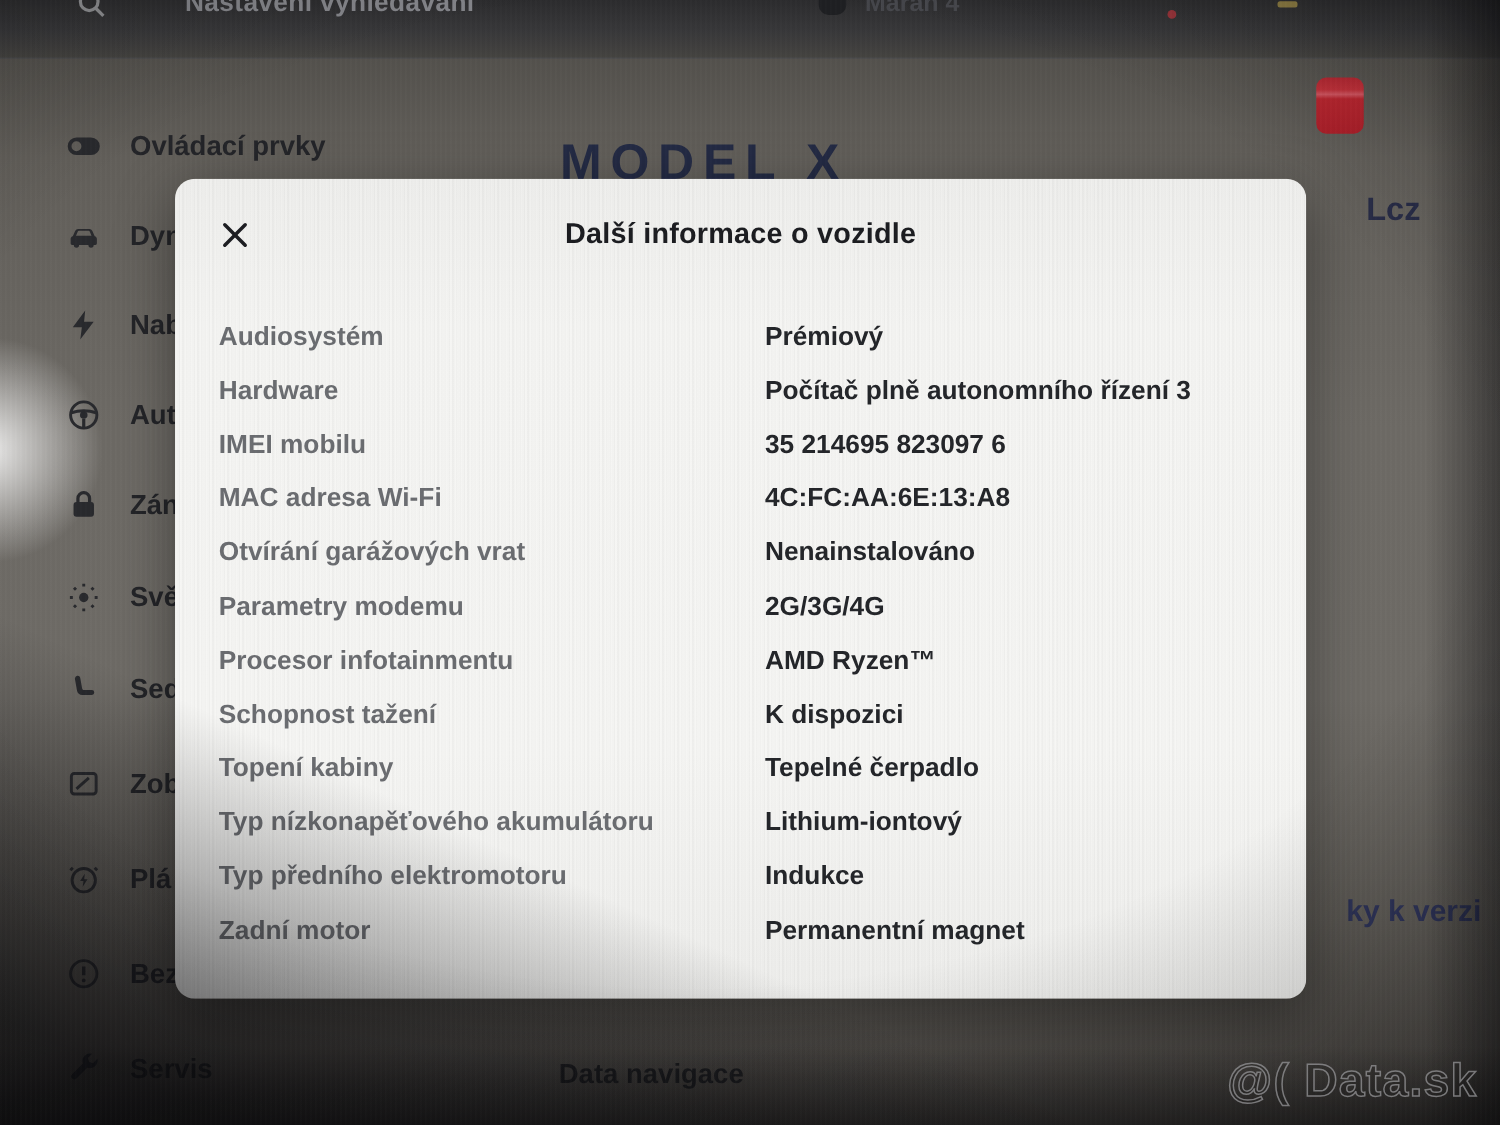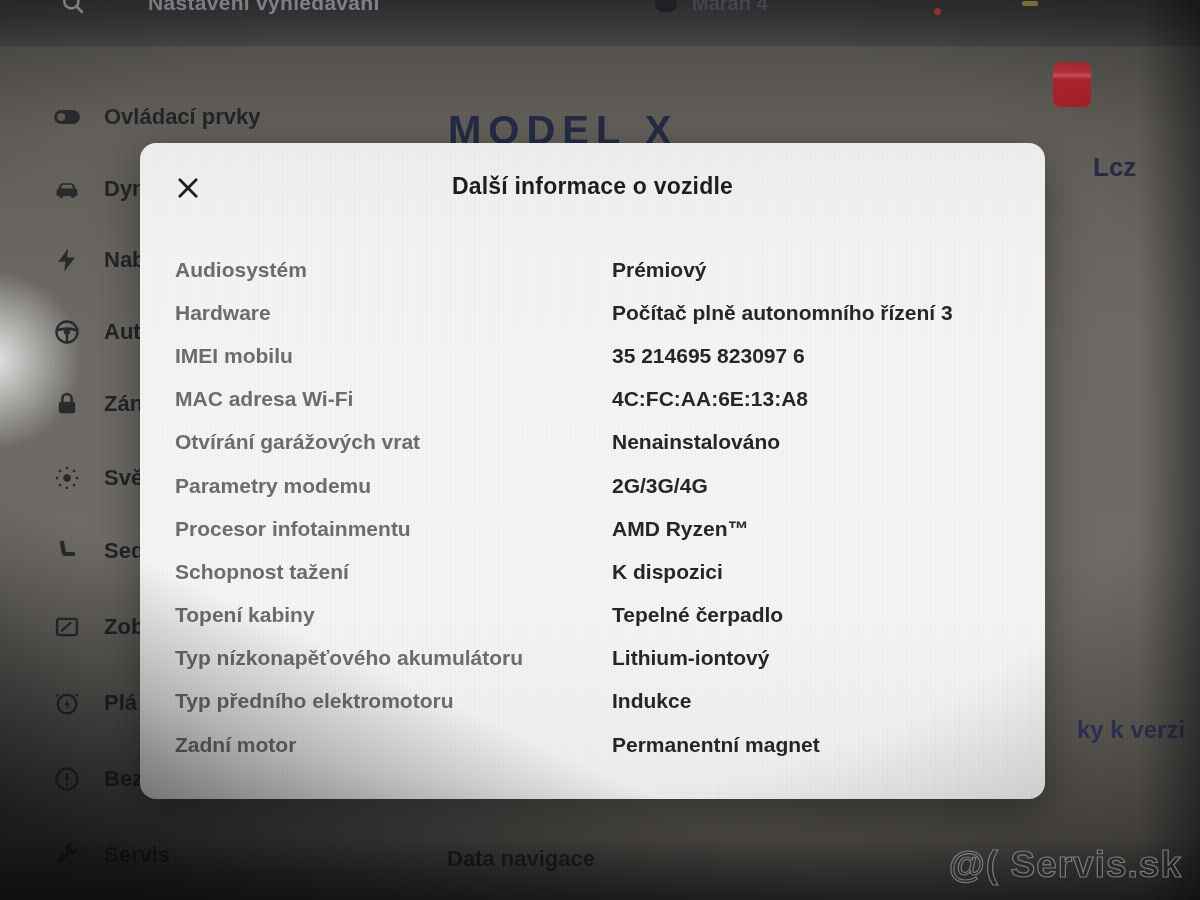--- a/index.html
+++ b/index.html
@@ -255,14 +255,14 @@
         <span class="v">Indukce</span>
       </div>
       <div class="row">
         <span class="k">Zadní motor</span>
         <span class="v">Permanentní magnet</span>
       </div>
     </div>
   </div>
 
   <div class="vignette"></div>
-  <div class="watermark">@( Servis.sk</div>
+  <div class="watermark">@( Data.sk</div>
 </div>
 
 </body></html>

